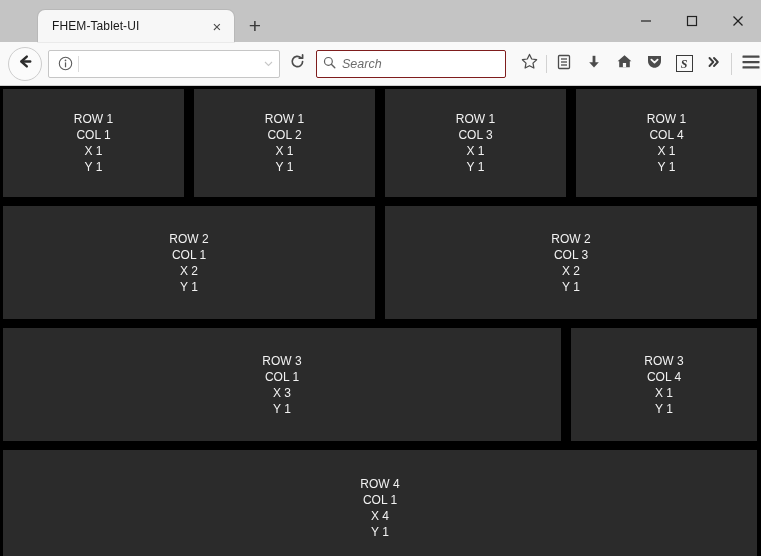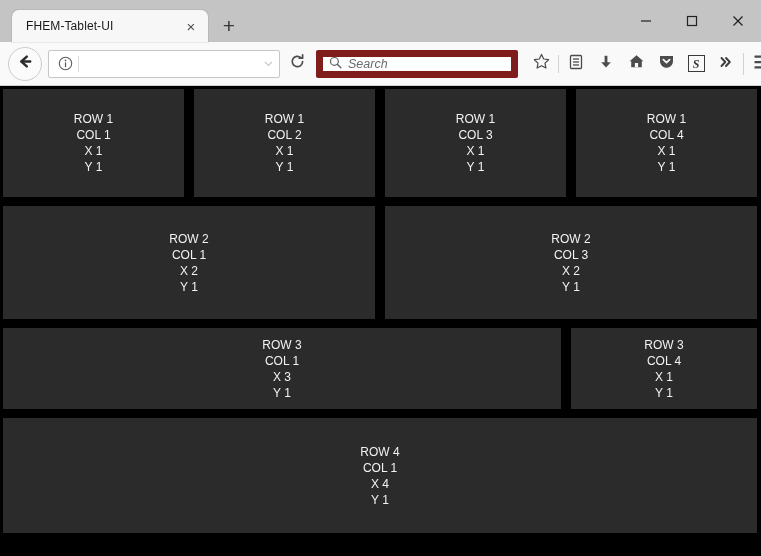--- a/index.html
+++ b/index.html
@@ -27,21 +27,22 @@
     display: flex;
     align-items: flex-end;
     position: relative;
     flex: 0 0 auto;
   }
 
   .tabstrip {
     display: flex;
     align-items: flex-end;
     height: 42px;
-    padding-left: 12px;
+    padding-left: 26px;
+    margin-left: 12px;
   }
 
   .tab {
     width: 196px;
     height: 32px;
     background: #f7f7f7;
     border-top-left-radius: 7px;
     border-top-right-radius: 7px;
     display: flex;
     align-items: center;
@@ -178,21 +179,21 @@
     align-items: center;
     justify-content: center;
     flex: 0 0 auto;
     margin-right: 4px;
   }
 
   .searchbar {
     flex: 0 0 126px;
     height: 28px;
     background: #fff;
-    border: 7px solid #7f1d1d;
+    border: 1px solid #7f1d1d;
     border-radius: 2px;
     display: flex;
     align-items: center;
     padding-left: 6px;
     margin-right: 8px;
   }
   .search-input {
     flex: 1;
     border: none;
     outline: none;
@@ -269,21 +270,21 @@
     font-size: 12px;
     line-height: 16px;
     overflow: hidden;
     margin-right: 10px;
   }
   .cell:last-child { margin-right: 0; }
   .cell-text { white-space: pre-line; }
 
   .r1 { height: 108px; }
   .r2 { height: 113px; }
-  .r3 { height: 81px; }
+  .r3 { height: 113px; }
   .r4 { height: 115px; }
 
   .w1 { flex: 1 1 0; }
   .w2 { flex: 2 1 0; }
   .w3 { flex: 3 1 0; }
   .w4 { flex: 4 1 0; }
 </style>
 </head>
 <body>
 

